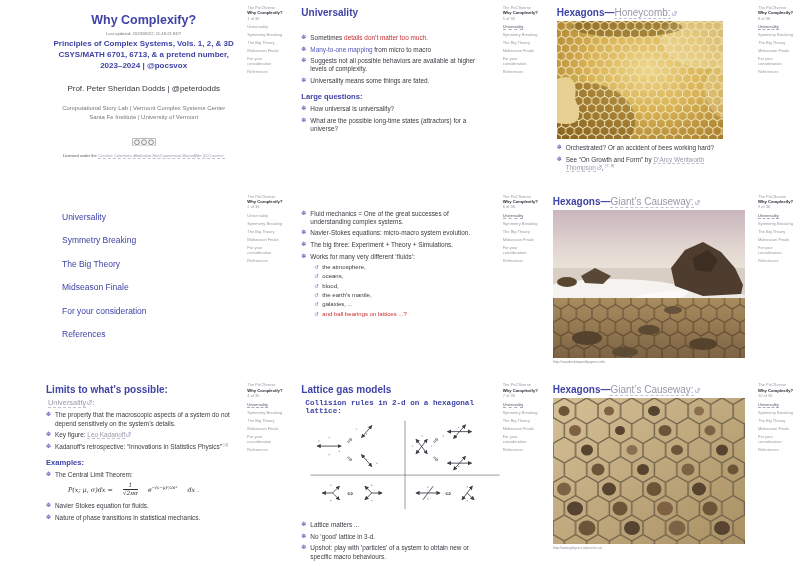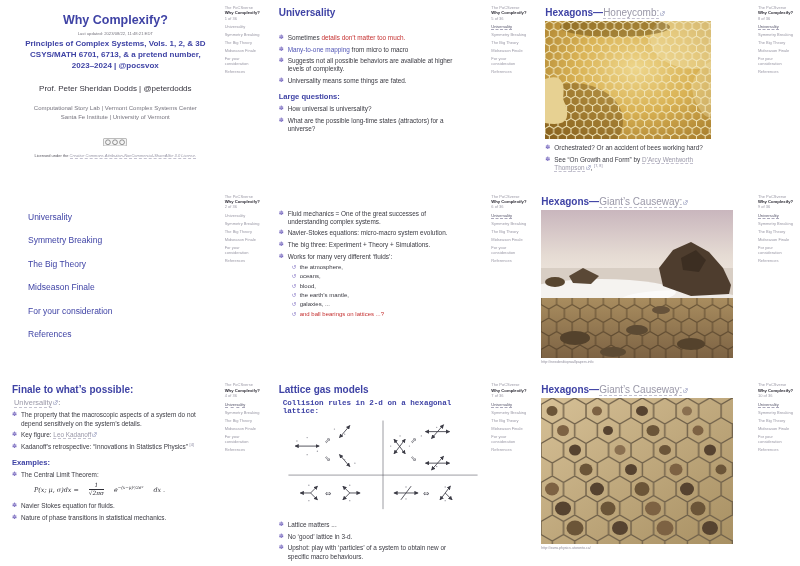--- a/index.html
+++ b/index.html
@@ -1,18 +1,18 @@
 <!DOCTYPE html>
 <html><head>
 <meta charset="utf-8">
 <style>
   * { margin:0; padding:0; box-sizing:border-box; }
   html,body { width:800px; height:566px; }
   body { font-family:"Liberation Sans", sans-serif; background:#ffffff; overflow:hidden; }
-  #grid { width:800px; height:566px; display:grid; grid-template-columns:repeat(3,1fr); grid-template-rows:repeat(3,1fr); }
+  #grid { width:800px; height:566px; display:grid; grid-template-columns:repeat(3,1fr); grid-template-rows:repeat(3,1fr);padding-left:34px; }
   .slide { display:flex; overflow:hidden; background:#fff; position:relative; }
   .content { flex:1 1 auto; min-width:0; padding:7px 2px 0 12px; }
   
   .sidebar { flex:0 0 42px; padding:5px 4px 0 0; font-size:4px; line-height:1.3; color:#9b99a6; }
   .sb-deck { font-weight:700; color:#2a2832; font-size:4.2px; }
   .sb-page { margin-bottom:3.5px; }
   .sb-item { margin-bottom:2.8px; cursor:pointer; }
   .sb-label.active { color:#55536a; border-bottom:1px dashed #aaa8ba; }
   
   .slide-title { font-size:10px; font-weight:700; color:#3f43a5; }
@@ -356,21 +356,21 @@
           <div class="sb-item"><span class="sb-label">The Big Theory</span></div>
           <div class="sb-item"><span class="sb-label">Midseason Finale</span></div>
           <div class="sb-item"><span class="sb-label">For your consideration</span></div>
           <div class="sb-item"><span class="sb-label">References</span></div>
       </nav>
     </aside>
   </div>
 
   <div class="slide limits">
     <div class="content">
-      <h2 class="slide-title">Finale to what’s possible:</h2>
+      <h2 class="slide-title">Limits to what’s possible:</h2>
       <div style="font-size:7.4px; margin:3px 0 4px 2px;"><span class="glink">Universality</span><svg class="ext">
             <use href="#ext"></use>
           </svg><span style="color:#6a6874;">:</span></div>
       <div class="bullets" style="margin-top:2px;">
         <div class="bullet">
           <span class="bi">✽</span>
           <span class="bt">The property that the macroscopic aspects of a system do not depend sensitively on the system’s details.</span>
         </div>
         <div class="bullet">
           <span class="bi">✽</span>

